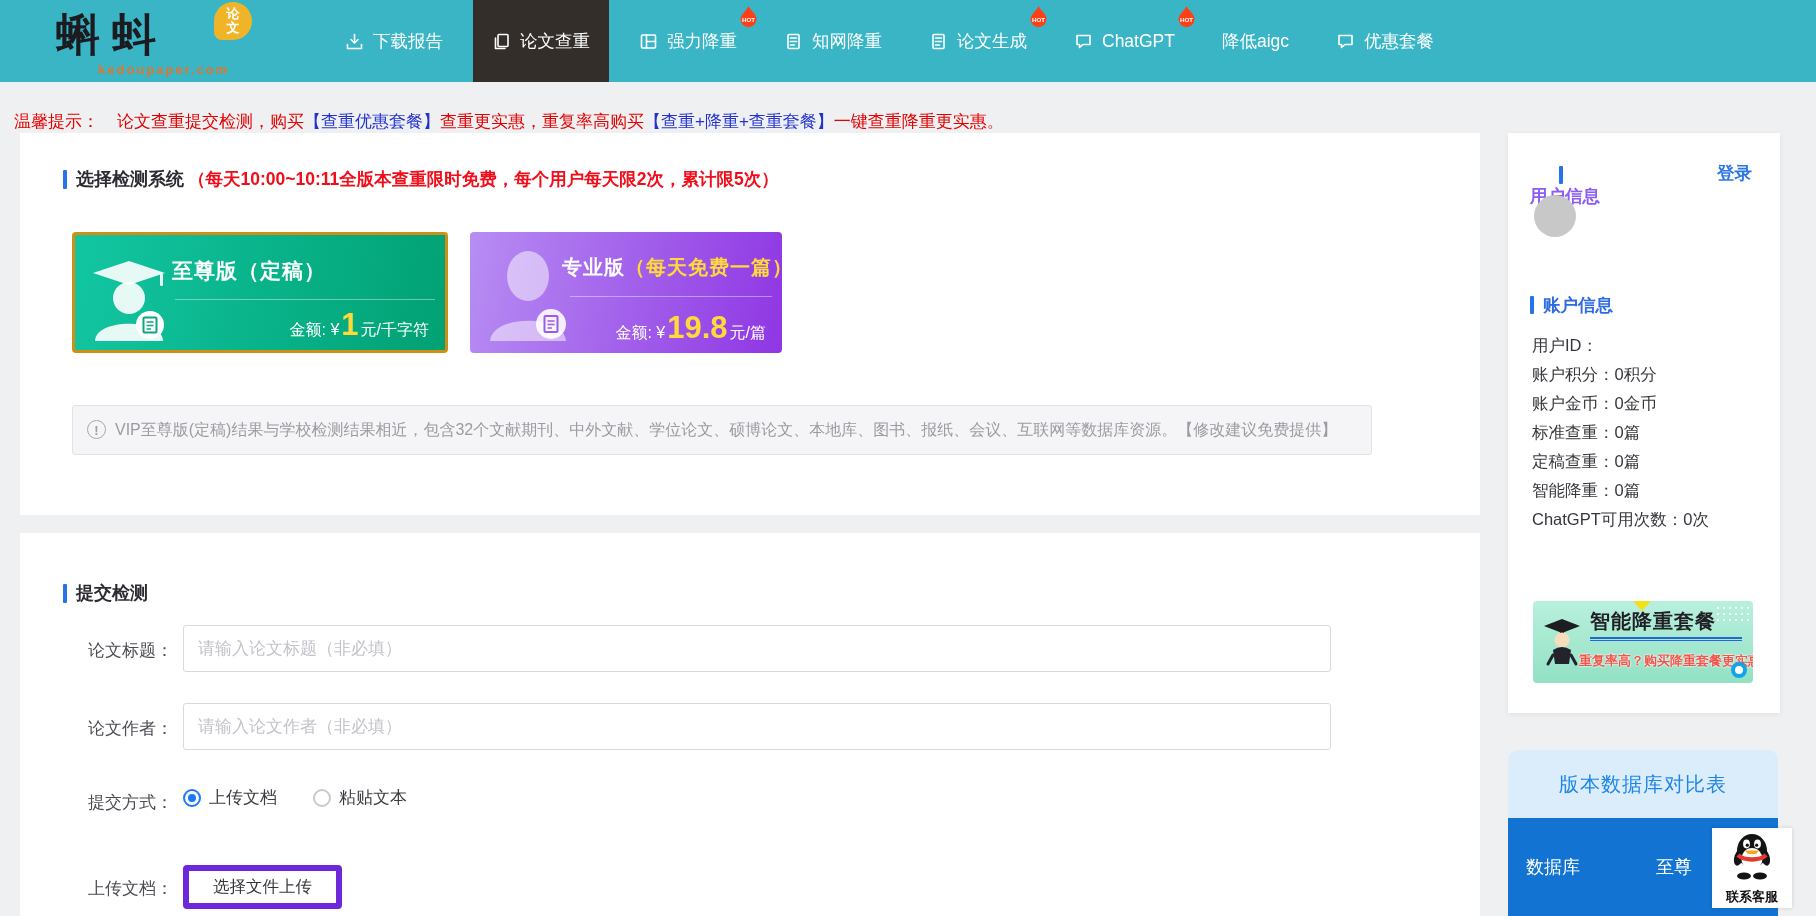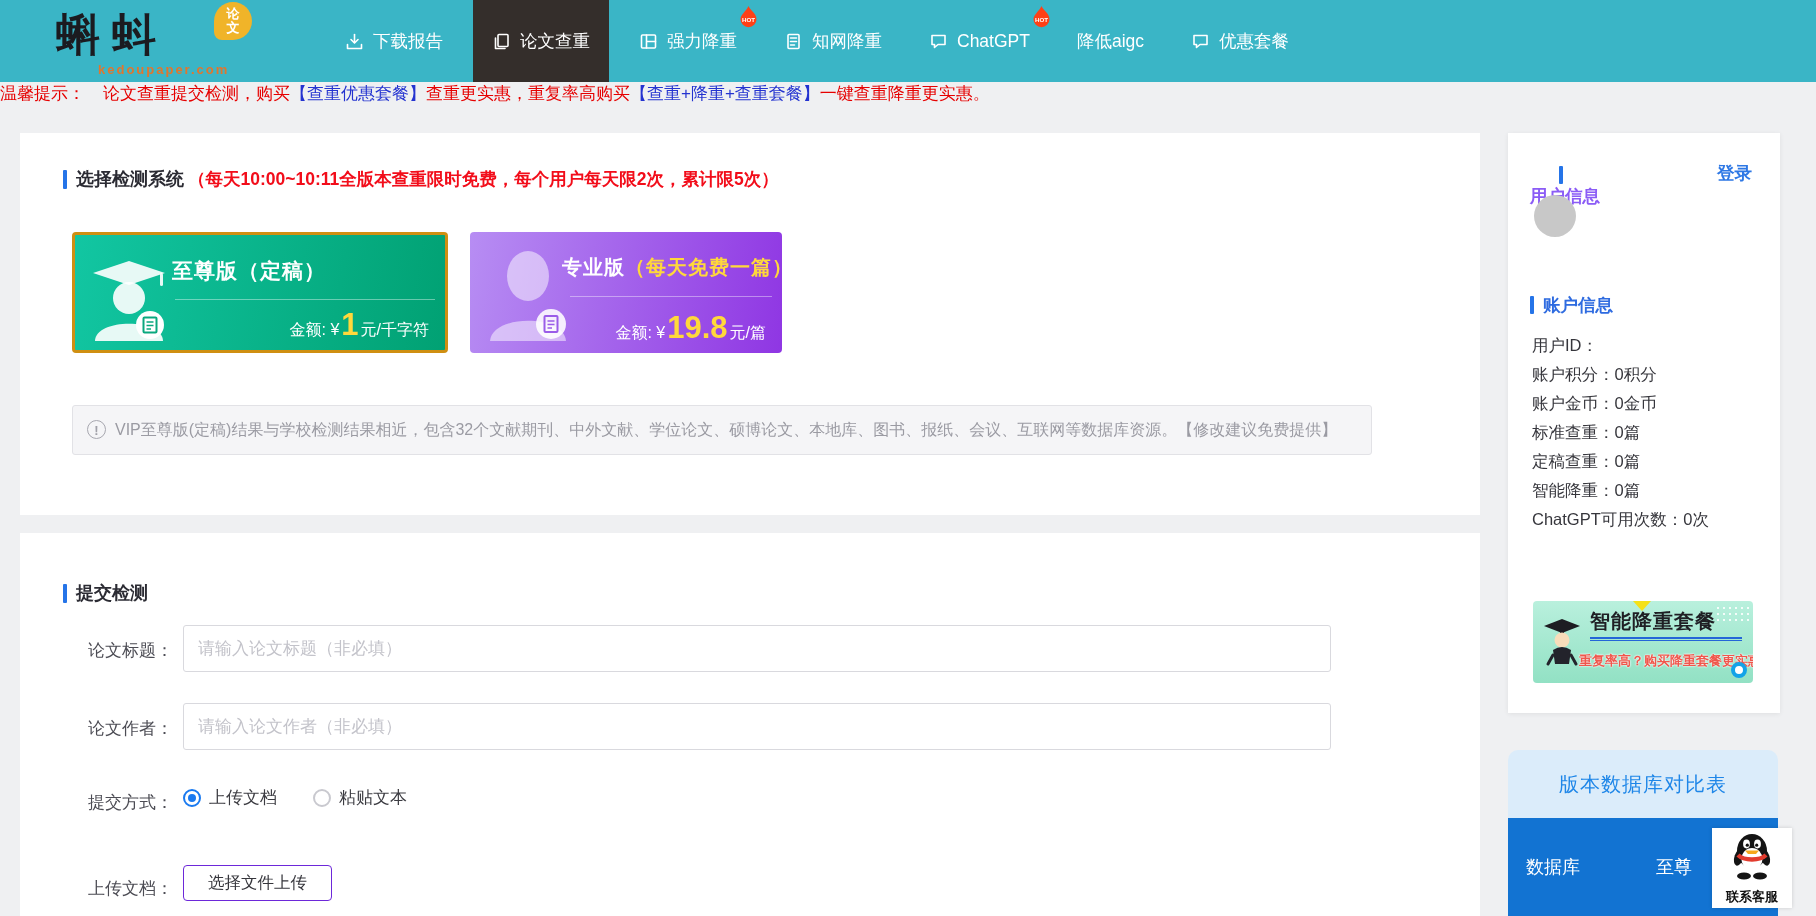--- a/index.html
+++ b/index.html
@@ -16,21 +16,21 @@
   .logo-bubble{position:absolute;left:168px;top:2px;width:38px;height:38px;background:#f0b429;border-radius:50% 50% 50% 8px;display:flex;align-items:center;justify-content:center;}
   .logo-bubble span{display:block;width:15px;line-height:14px;font-size:13px;font-weight:bold;color:#fff;word-break:break-all;text-align:center;}
   .logo-domain{position:absolute;left:52px;top:62px;font-size:13px;font-weight:bold;color:#e0762e;letter-spacing:2px;}
   .nav-items{display:flex;margin-left:52px;}
   .nav-item{position:relative;display:flex;align-items:center;gap:9px;padding:0 17px;margin-right:13px;height:82px;color:#fff;font-size:17.5px;cursor:pointer;white-space:nowrap;}
   .nav-item.active{background:#342e2b;padding:0 19px;}
   .nicon{display:flex;}
   .nicon svg *{stroke:#fff;stroke-width:1.6;fill:none;stroke-linecap:round;stroke-linejoin:round;}
   .hot{position:absolute;top:5px;right:-5px;}
   
-  .notice{position:absolute;left:0;top:82px;width:100%;height:51px;display:flex;align-items:flex-start;font-size:17px;color:#e60000;box-sizing:border-box;}
+  .notice{position:absolute;left:0;top:82px;width:100%;height:51px;display:flex;align-items:flex-end;padding-left:14px;font-size:17px;color:#e60000;box-sizing:border-box;}
   .notice .prefix{margin-right:18px;}
   .notice .blue{color:#2433d0;}
   
   .panel{position:absolute;left:20px;width:1460px;background:#fff;}
   .panel1{top:133px;height:382px;}
   .panel2{top:533px;height:383px;}
   .sec-heading{position:absolute;display:flex;align-items:center;font-size:18px;font-weight:bold;color:#2b2b33;white-space:nowrap;}
   .sec-bar{width:4px;height:19px;background:#2574e8;margin-right:9px;border-radius:1px;}
   .heading-note{color:#f20d1a;margin-left:4px;font-size:17.5px;}
   
@@ -51,21 +51,21 @@
   .panel2 .sec-heading{left:43px;top:48px;}
   .form-label{position:absolute;left:15px;width:138px;text-align:right;font-size:17px;color:#4c4c54;white-space:nowrap;}
   .form-input{position:absolute;left:163px;width:1148px;height:47px;border:1px solid #d9d9de;border-radius:3px;font-size:17px;color:#4c1d95;padding:0 14px;box-sizing:border-box;background:#fff;font-family:inherit;outline:none;}
   .form-input::placeholder{color:#c3c3ca;}
   .method-row{position:absolute;left:163px;top:253px;display:flex;align-items:center;}
   .radio-opt{display:flex;align-items:center;gap:8px;margin-right:36px;font-size:17px;color:#3c3c42;cursor:pointer;}
   .radio{width:18px;height:18px;border-radius:50%;box-sizing:border-box;display:inline-block;position:relative;background:#fff;}
   .radio.on{border:2px solid #1a7af0;}
   .radio.on::after{content:"";position:absolute;left:3px;top:3px;right:3px;bottom:3px;border-radius:50%;background:#1a7af0;}
   .radio.off{border:2px solid #c9c9cf;}
-  .upload-btn{position:absolute;left:163px;top:332px;height:36px;padding:0 24px;background:#fff;border:1px solid #6d28d9;border-radius:4px;font-size:16.5px;color:#35353b;cursor:pointer;font-family:inherit;}
+  .upload-btn{position:absolute;left:163px;top:332px;height:44px;padding:0 24px;background:#fff;border:6px solid #6d28d9;border-radius:4px;font-size:16.5px;color:#35353b;cursor:pointer;font-family:inherit;}
   
   .sidebar{position:absolute;left:1508px;top:133px;width:272px;height:580px;background:#fff;box-shadow:0 1px 5px rgba(0,0,0,.07);}
   .side-heading{position:absolute;left:22px;display:flex;align-items:center;font-size:17.5px;font-weight:bold;white-space:nowrap;}
   .side-heading .sec-bar{height:18px;}
   .user-heading{top:33px;color:#8b5cf6;flex-direction:column;}
   .login-link{position:absolute;right:28px;top:28px;color:#2e78e5;font-size:17.5px;font-weight:bold;cursor:pointer;}
   .avatar{position:absolute;left:26px;top:62px;width:42px;height:42px;border-radius:50%;background:#c8c8c8;}
   .account-heading{top:160px;color:#2e6be0;}
   .account-rows{position:absolute;left:24px;top:198px;font-size:16.5px;color:#36363c;}
   .account-row{height:29px;line-height:29px;white-space:nowrap;}
@@ -131,20 +131,33 @@
       </svg>
     </a>
     <a class="nav-item">
       <span class="nicon">
         <svg width="19" height="19" viewBox="0 0 19 19">
             <rect x="4" y="2.5" width="11" height="14" rx="1"></rect>
             <path d="M6.5 6h6M6.5 9.5h6M6.5 13h4"></path>
           </svg>
       </span>
       <span>知网降重</span>
+    </a>
+    <a class="nav-item">
+      <span class="nicon">
+        <svg width="19" height="19" viewBox="0 0 19 19">
+            <rect x="4" y="2.5" width="11" height="14" rx="1"></rect>
+            <path d="M6.5 6h6M6.5 9.5h6M6.5 13h4"></path>
+          </svg>
+      </span>
+      <span>论文生成</span>
+      <svg class="hot" width="21" height="23" viewBox="0 0 21 23">
+        <path d="M10.5 1C12 5.5 18.5 8 18.5 14.2A8 8 0 1 1 2.5 14.2C2.5 9.5 8 6.5 10.5 1Z" fill="#ff4016"></path>
+        <text x="10.5" y="16.5" font-size="6.2" font-weight="bold" fill="#fff" text-anchor="middle">HOT</text>
+      </svg>
     </a>
     <a class="nav-item">
       <span class="nicon">
         <svg width="19" height="19" viewBox="0 0 19 19">
             <path d="M3 3.5h13v9H9l-3.5 3v-3H3z"></path>
           </svg>
       </span>
       <span>ChatGPT</span>
       <svg class="hot" width="21" height="23" viewBox="0 0 21 23">
         <path d="M10.5 1C12 5.5 18.5 8 18.5 14.2A8 8 0 1 1 2.5 14.2C2.5 9.5 8 6.5 10.5 1Z" fill="#ff4016"></path>

